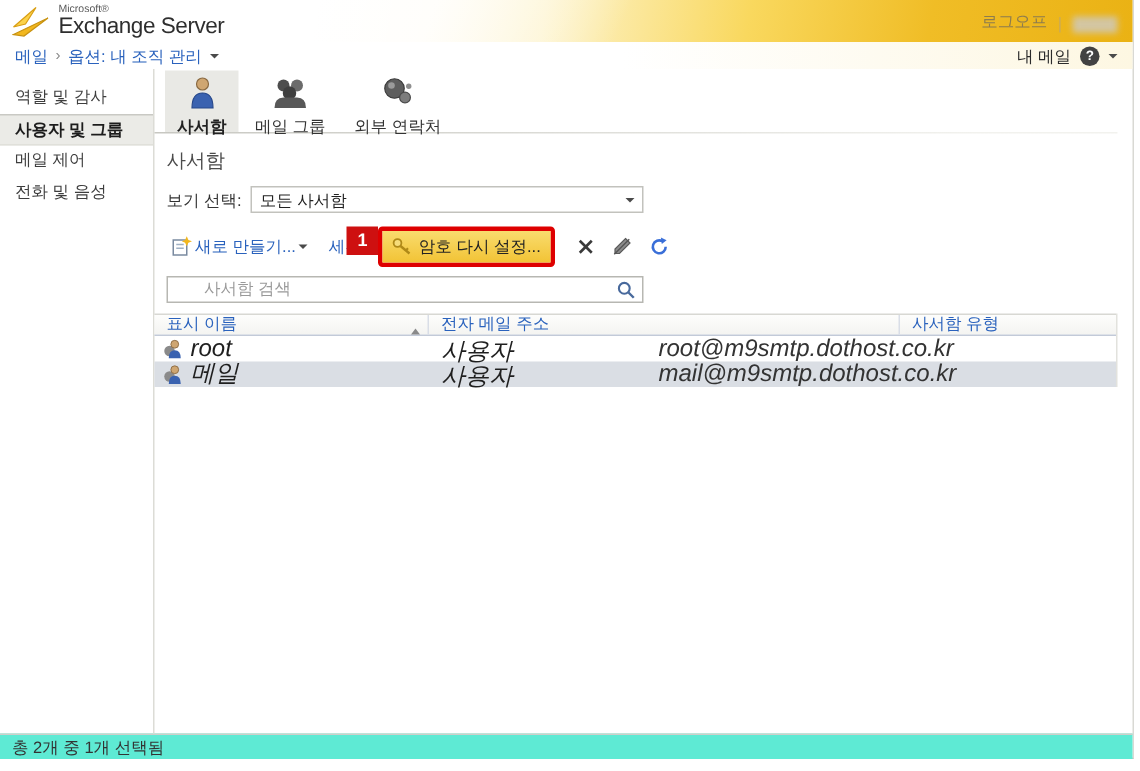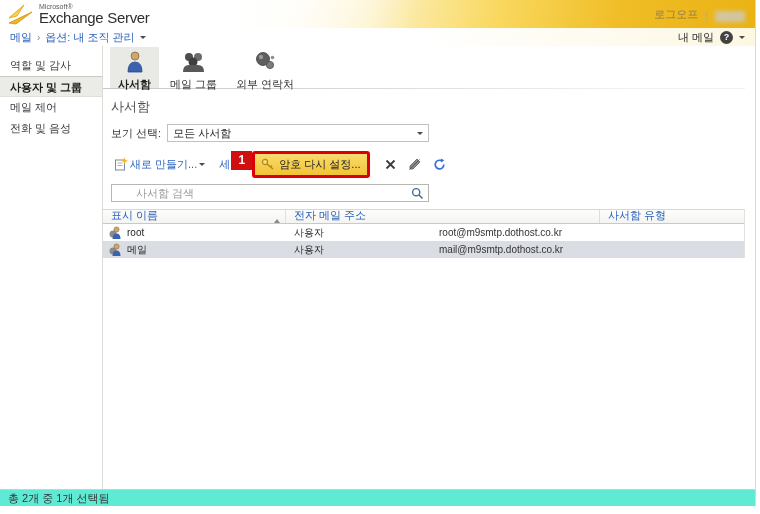--- a/index.html
+++ b/index.html
@@ -81,21 +81,21 @@
   
   .tbl { margin-top:7px; border-right:1px solid #e2e2dd; }
   .thead { display:flex; height:15px; align-items:center; font-size:11px; color:#2a62bd;
            background:linear-gradient(#fdfdfc,#f4f4f1); border-top:1px solid #d8d8d3; border-bottom:1px solid #c2cad8; }
   .th { height:100%; display:flex; align-items:flex-end; padding-left:8px; }
   .th1 { width:182px; justify-content:space-between; padding-right:5px; }
   .th2 { width:145px; border-left:1px solid #d9dee7; }
   .th3 { flex:1; border-left:1px solid #d9dee7; }
   .sort-asc { width:0; height:0; border-left:3px solid transparent; border-right:3px solid transparent;
               border-bottom:4px solid #8a8a8a; }
-  .tr { display:flex; height:17px; align-items:center; font-size:10px; color:#1f1f1f; }
+  .tr { display:flex; height:17px; font-size:16px; color:#1f1f1f;font-style:italic; }
   .tr.selected { background:#dadee4; }
   .td1 { width:182px; display:flex; align-items:center; gap:5px; padding-left:5px; }
   .td2 { width:145px; padding-left:9px; }
   .td3 { flex:1; padding-left:9px; color:#333; }
 
   
   .statusbar { height:17px; border-top:1px solid #cfcfca; background:#5eead4; display:flex; align-items:center;
                padding-left:8px; font-size:11px; color:#333; }
 </style>
 </head>

